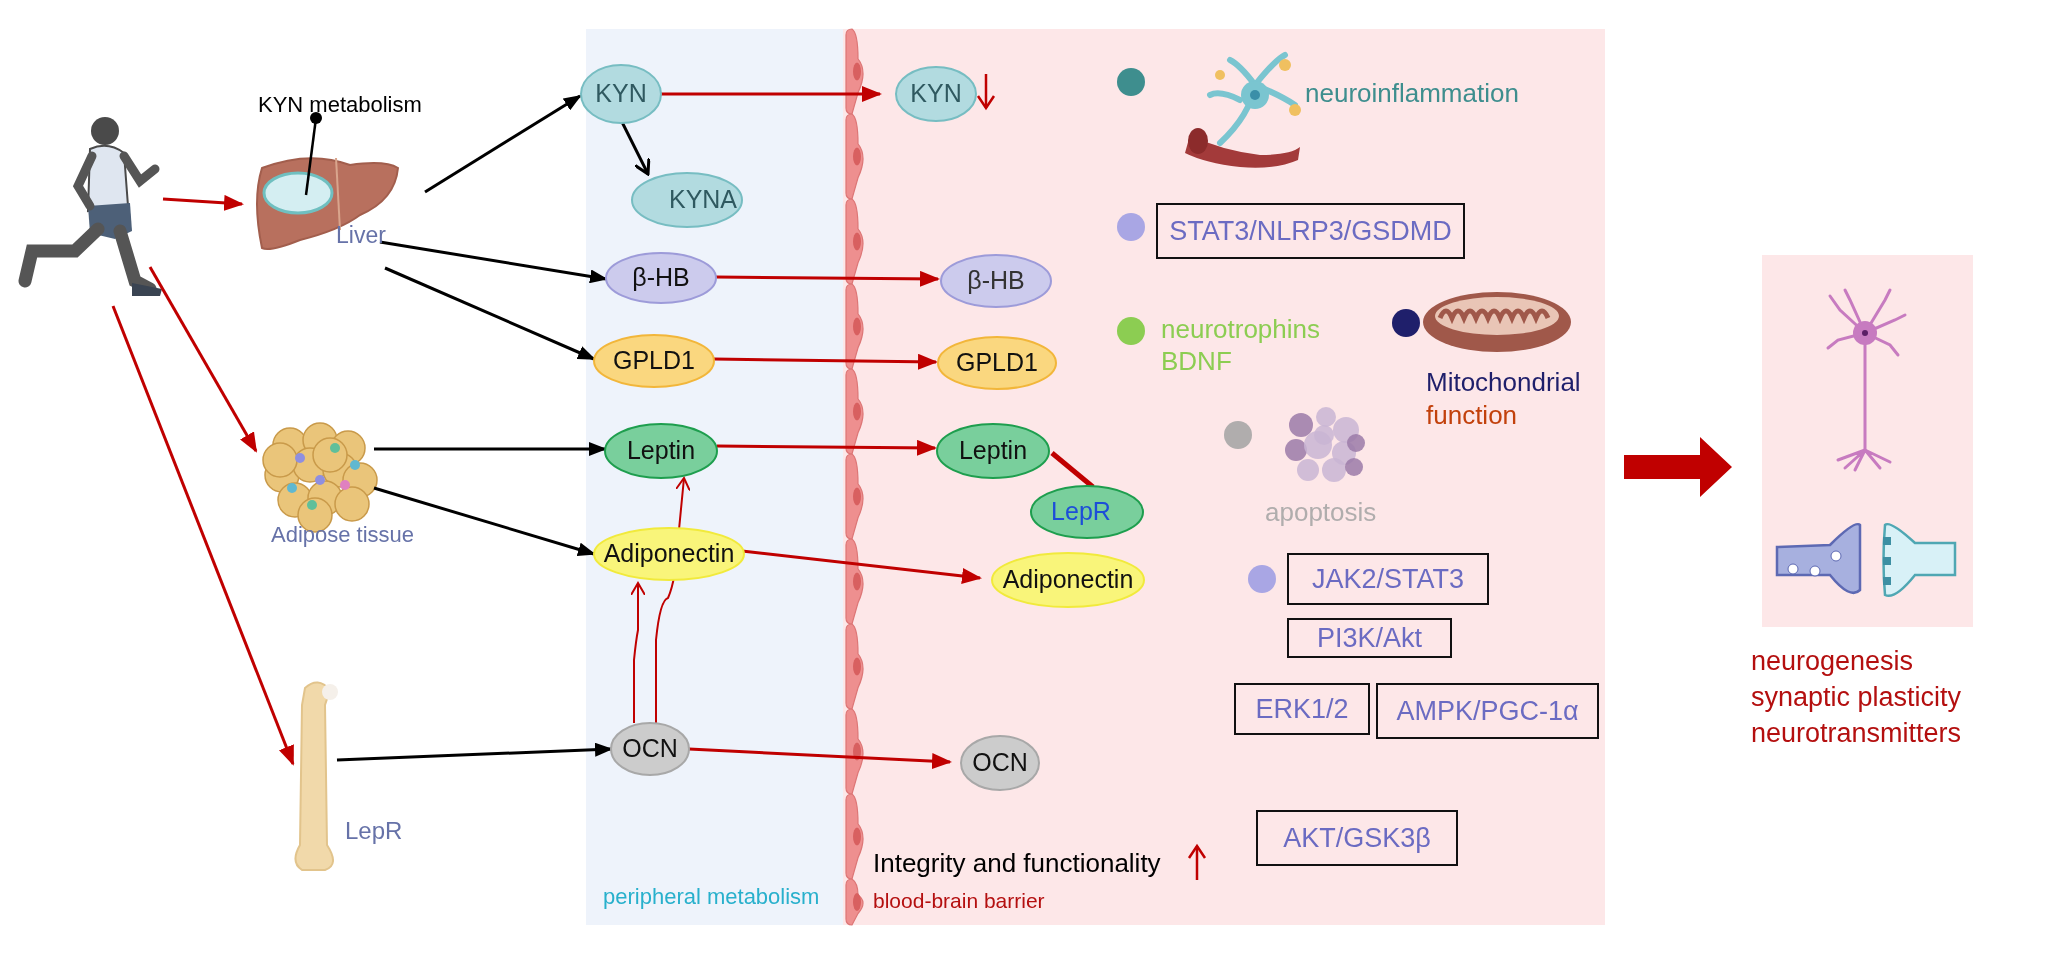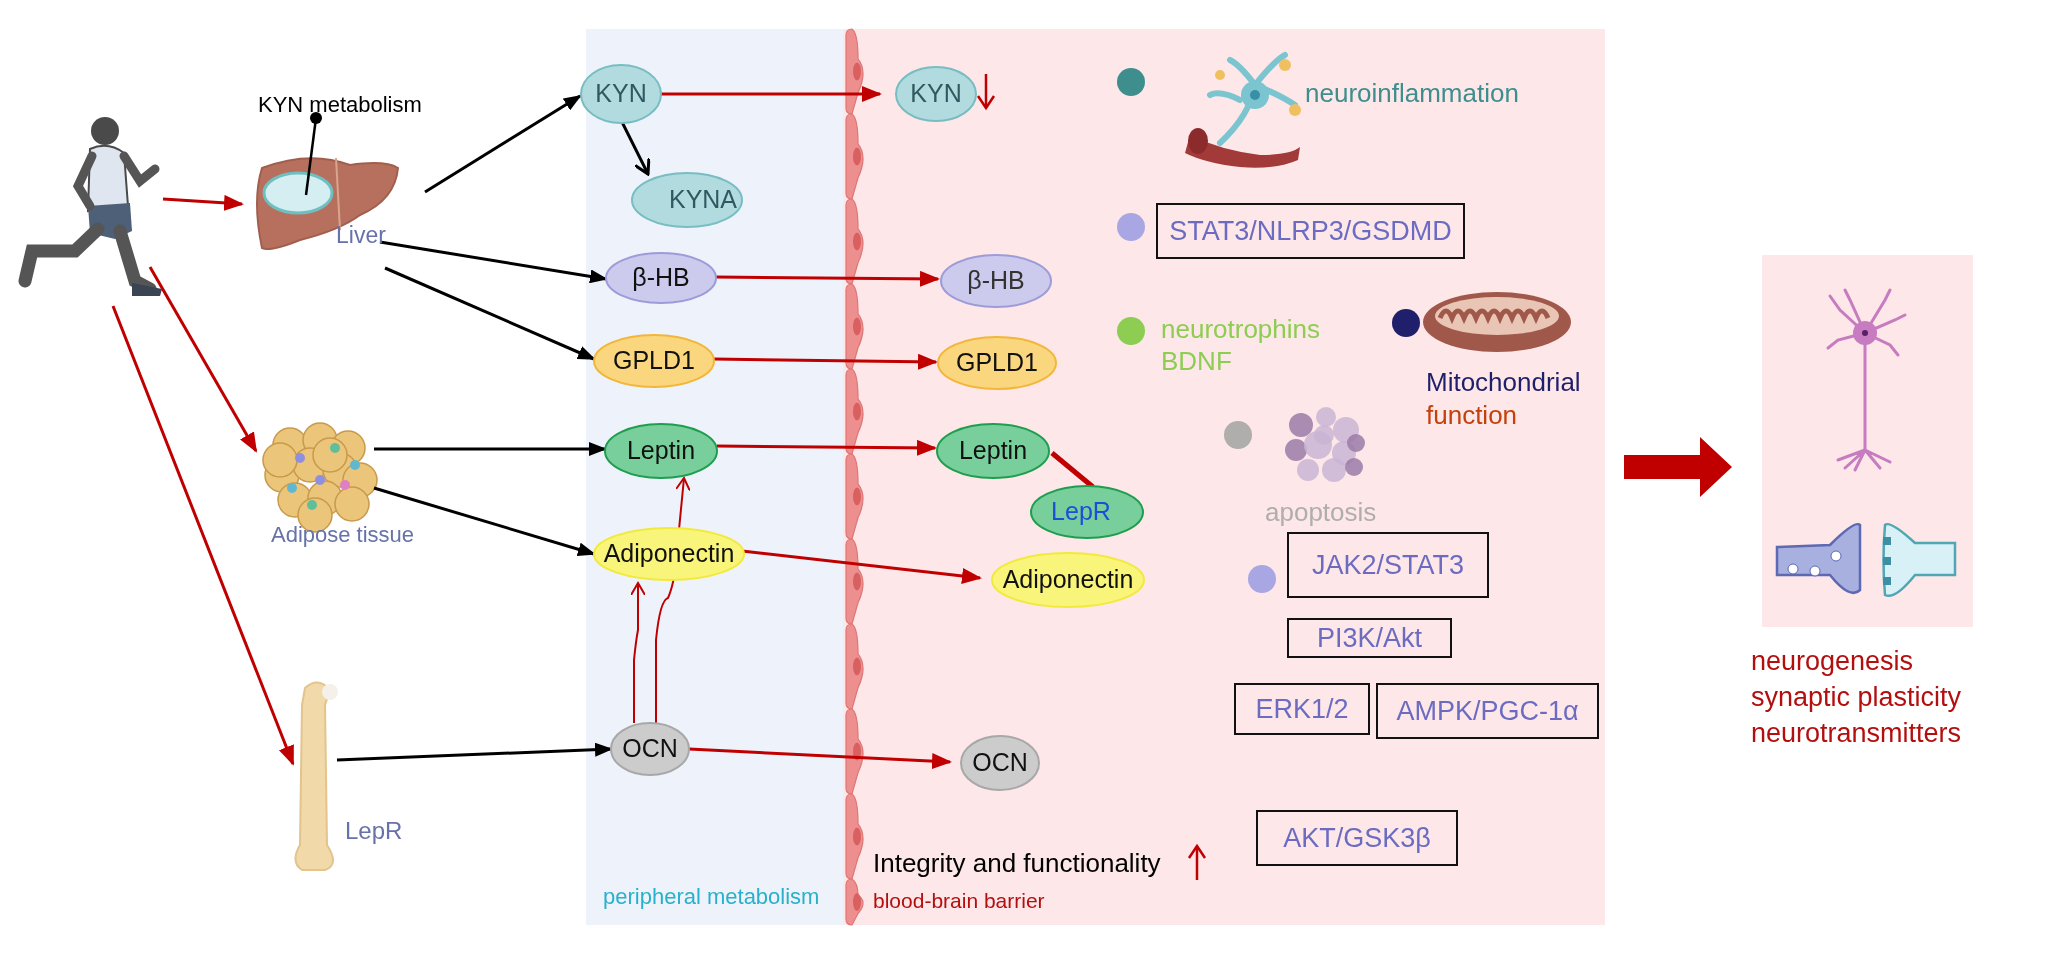--- a/index.html
+++ b/index.html
@@ -229,21 +229,21 @@
 <div class="lbl" style="left:1161px;top:347px;font-size:26px;color:#8ccd52;">BDNF</div>
 
 <div class="dot" style="left:1392px;top:309px;width:28px;height:28px;background:#1f1f6b;"></div>
 <div class="lbl" style="left:1426px;top:368px;font-size:26px;color:#1f1f6b;">Mitochondrial</div>
 <div class="lbl" style="left:1426px;top:401px;font-size:26px;color:#c2410c;">function</div>
 
 <div class="dot" style="left:1224px;top:421px;width:28px;height:28px;background:#b0adad;"></div>
 <div class="lbl" style="left:1265px;top:498px;font-size:26px;color:#b0adad;">apoptosis</div>
 
 <div class="dot" style="left:1248px;top:565px;width:28px;height:28px;background:#a9a6e4;"></div>
-<div class="box" style="left:1287px;top:532px;width:202px;height:66px;">JAK2/STAT3</div>
+<div class="box" style="left:1287px;top:553px;width:202px;height:52px;">JAK2/STAT3</div>
 <div class="box" style="left:1287px;top:618px;width:165px;height:40px;">PI3K/Akt</div>
 <div class="box" style="left:1234px;top:683px;width:136px;height:52px;">ERK1/2</div>
 <div class="box" style="left:1376px;top:683px;width:223px;height:56px;">AMPK/PGC-1α</div>
 <div class="box" style="left:1256px;top:762px;width:202px;height:56px;margin-top:48px;">AKT/GSK3β</div>
 
 <div class="lbl" style="left:1751px;top:646px;font-size:27px;color:#b40f0f;">neurogenesis</div>
 <div class="lbl" style="left:1751px;top:682px;font-size:27px;color:#b40f0f;">synaptic plasticity</div>
 <div class="lbl" style="left:1751px;top:718px;font-size:27px;color:#b40f0f;">neurotransmitters</div>
 
 <div id="mol-labels">

